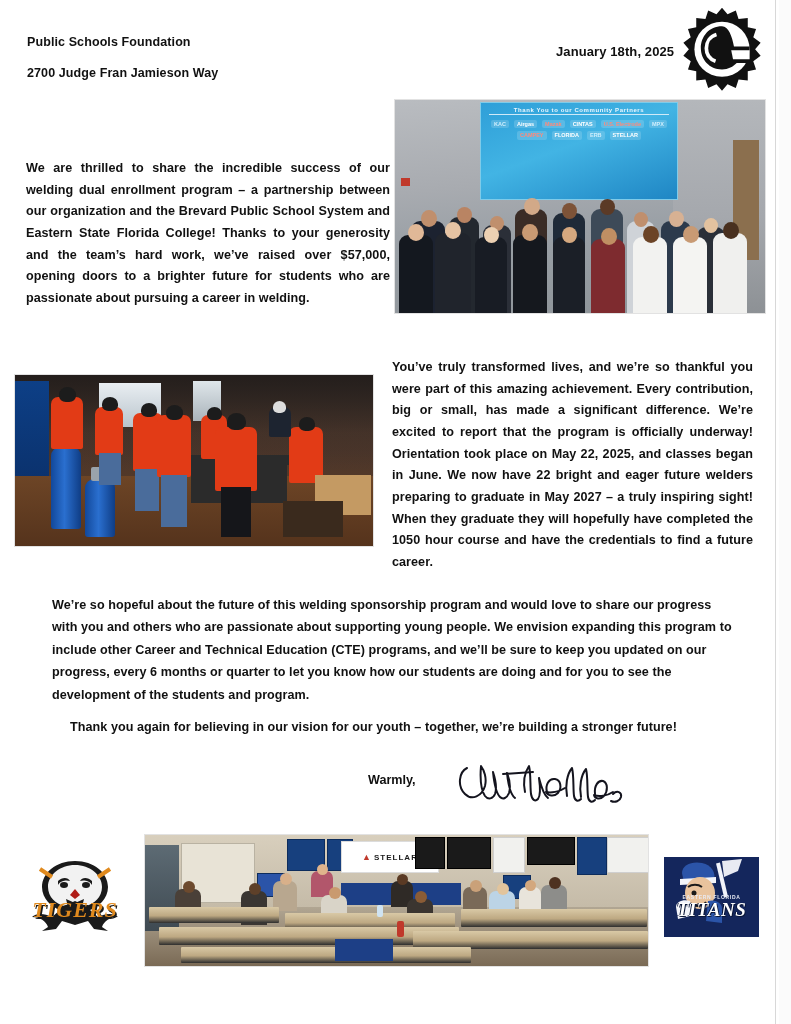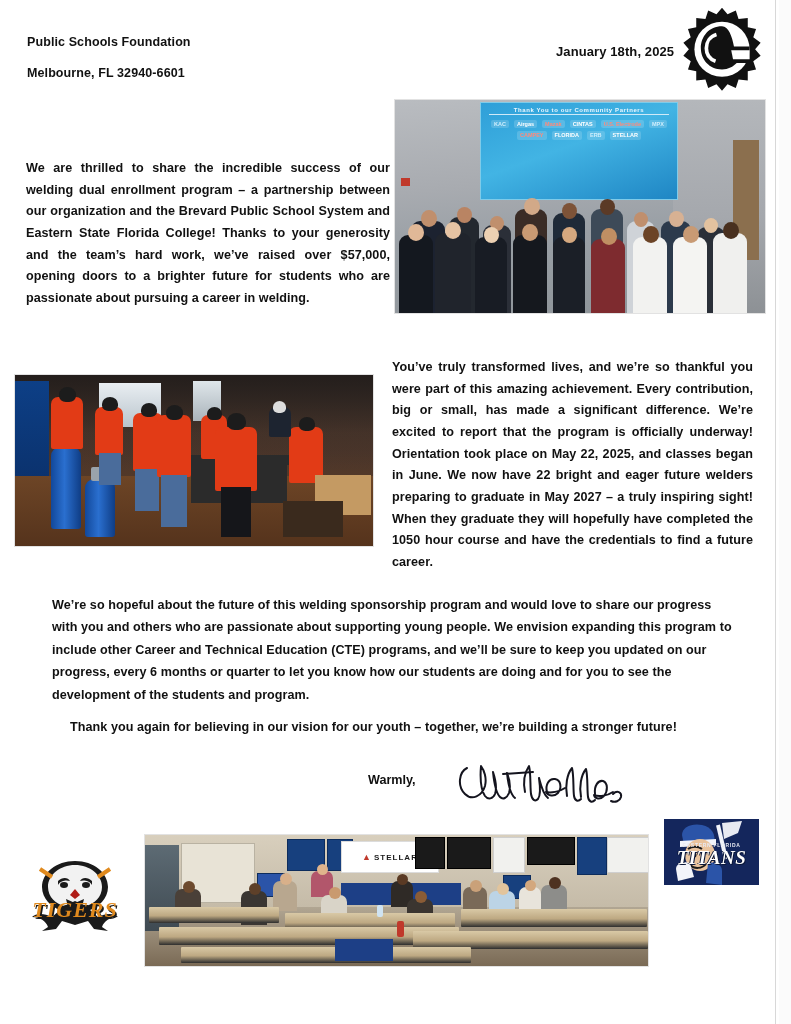--- a/index.html
+++ b/index.html
@@ -325,23 +325,23 @@
   #logo-tigers {
     position: absolute;
     left: 22px;
     top: 855px;
     width: 106px;
     height: 92px;
   }
   #logo-titans {
     position: absolute;
     left: 664px;
-    top: 819px;
+    top: 857px;
     width: 95px;
-    height: 66px;
+    height: 80px;
     background: #14265c;
     overflow: hidden;
   }
   .titans-word {
     position: absolute;
     left: 0;
     right: 0;
     bottom: 16px;
     text-align: center;
     font-family: "Liberation Serif", serif;
@@ -377,21 +377,21 @@
     text-shadow: 1.5px 1.5px 0 #1a1a1a;
   }
 </style>
 </head>
 <body>
 
 <div class="page">
 
   <div class="addr">
     <div>Public Schools Foundation</div>
-    <div>Melbourne, FL 32940-6601</div>
+    <div>2700 Judge Fran Jamieson Way</div>
   </div>
 
   <div class="date">January 18th, 2025</div>
 
   <div class="gear-logo">
     <svg viewBox="0 0 100 100" width="96" height="92" aria-hidden="true">
       <g fill="#111111">
         <path d="M50 2 L56 9 L65 5 L68 14 L78 13 L78 23 L87 25 L84 34 L92 40 L86 47 L92 54 L84 60 L87 69 L78 71 L78 81 L68 80 L65 89 L56 85 L50 92 L44 85 L35 89 L32 80 L22 81 L22 71 L13 69 L16 60 L8 54 L14 47 L8 40 L16 34 L13 25 L22 23 L22 13 L32 14 L35 5 L44 9 Z"></path>
       </g>
       <circle cx="50" cy="47" r="30" fill="#ffffff"></circle>

